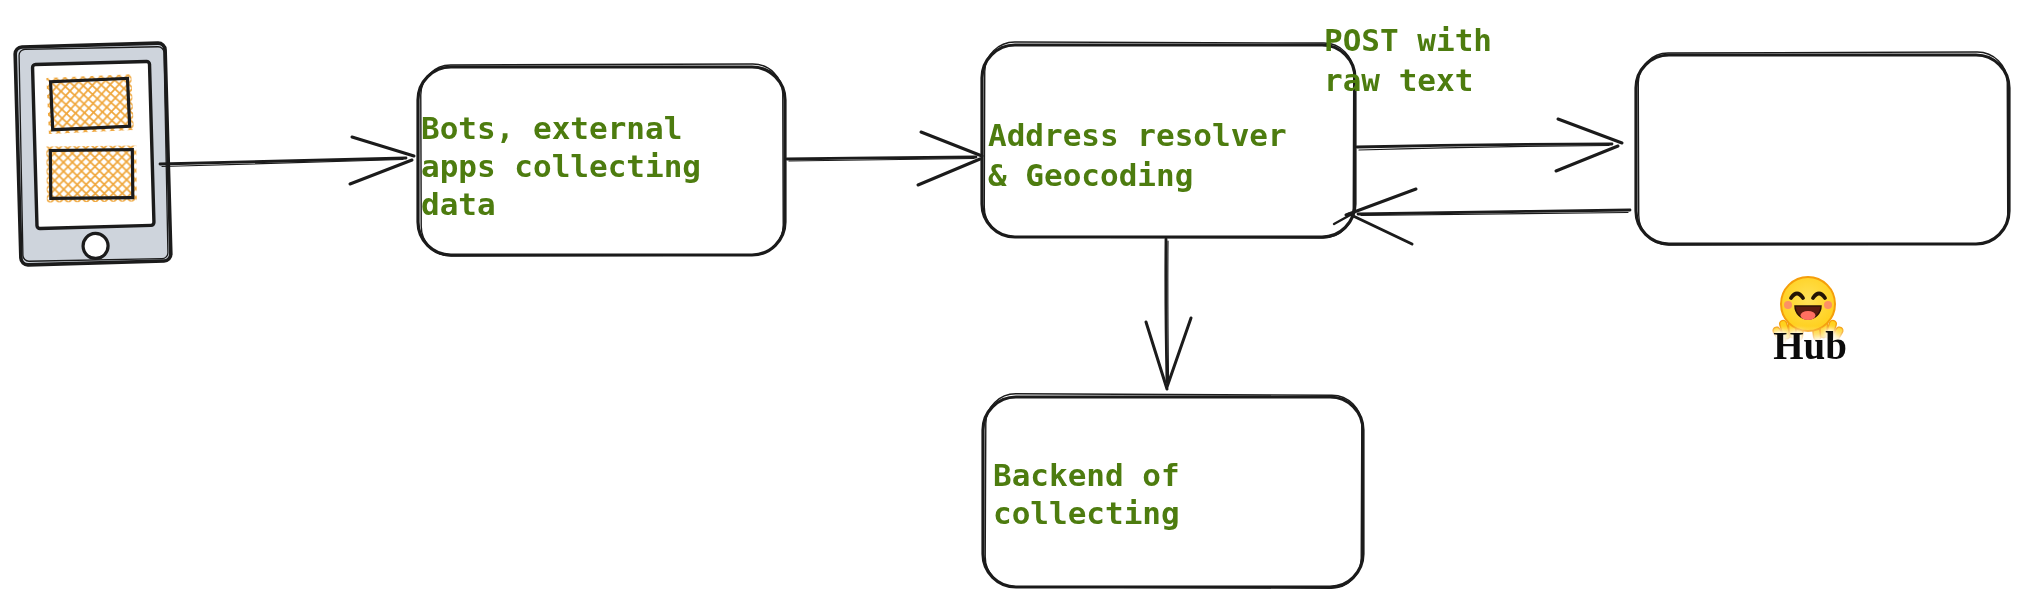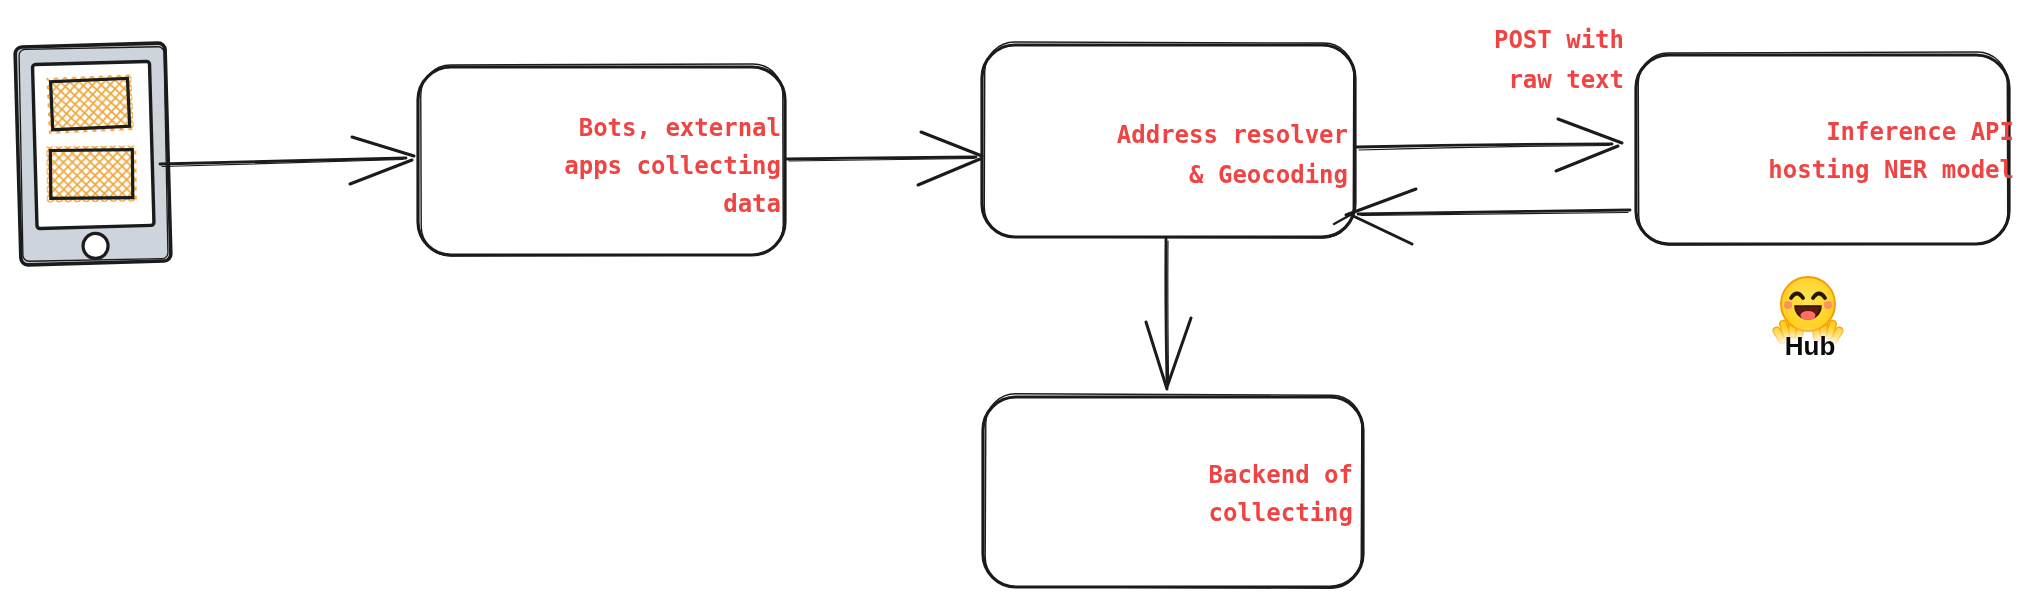--- a/index.html
+++ b/index.html
@@ -6,32 +6,32 @@
   #canvas{
     position:relative;
     width:2026px;height:606px;
     background:#ffffff;
     overflow:hidden;
     font-family:"DejaVu Sans Mono","Liberation Mono",monospace;
   }
   #sketch{position:absolute;left:0;top:0;z-index:1;}
   .lbl{
     position:absolute;z-index:2;
-    color:#ef4444;
+    color:#4d7c0f;
     font-family:"DejaVu Sans Mono","Liberation Mono",monospace;
     font-weight:bold;
-    font-size:24px;line-height:38px;
-    text-align:right;white-space:pre-line;
+    font-size:31px;line-height:38px;
+    text-align:left;white-space:pre-line;
     letter-spacing:0px;
   }
   .lbl.lh40{line-height:40px;}
   .hub{
     position:absolute;z-index:3;
-    font-family:Liberation Sans, sans-serif;
-    font-weight:bold;font-size:26px;line-height:40px;
+    font-family:Liberation Serif, serif;
+    font-weight:bold;font-size:39px;line-height:40px;
     color:#0b0b0b;text-align:center;
     text-shadow:0 0 4px #fff,0 0 6px #fff,0 0 8px #fff;
   }
 </style>
 </head>
 <body>
 
 <div id="canvas">
 
   <svg id="sketch" width="2026" height="606" viewBox="0 0 2026 606">
@@ -149,22 +149,20 @@
     </g>
   </svg>
 
   <div class="lbl lh40" style="left:988px;top:115px;width:360px;">Address resolver
 &amp; Geocoding</div>
 
   <div class="lbl" style="left:421px;top:109px;width:360px;">Bots, external
 apps collecting
 data</div>
 
-  <div class="lbl" style="left:1634px;top:113px;width:380px;">Inference API
-hosting NER model</div>
 
   <div class="lbl" style="left:993px;top:456px;width:360px;">Backend of
 collecting</div>
 
   <div class="lbl lh40" style="left:1324px;top:20px;width:300px;">POST with
 raw text</div>
 
 
   <div class="hub" style="left:1735px;top:326px;width:150px;">Hub</div>
 </div>

